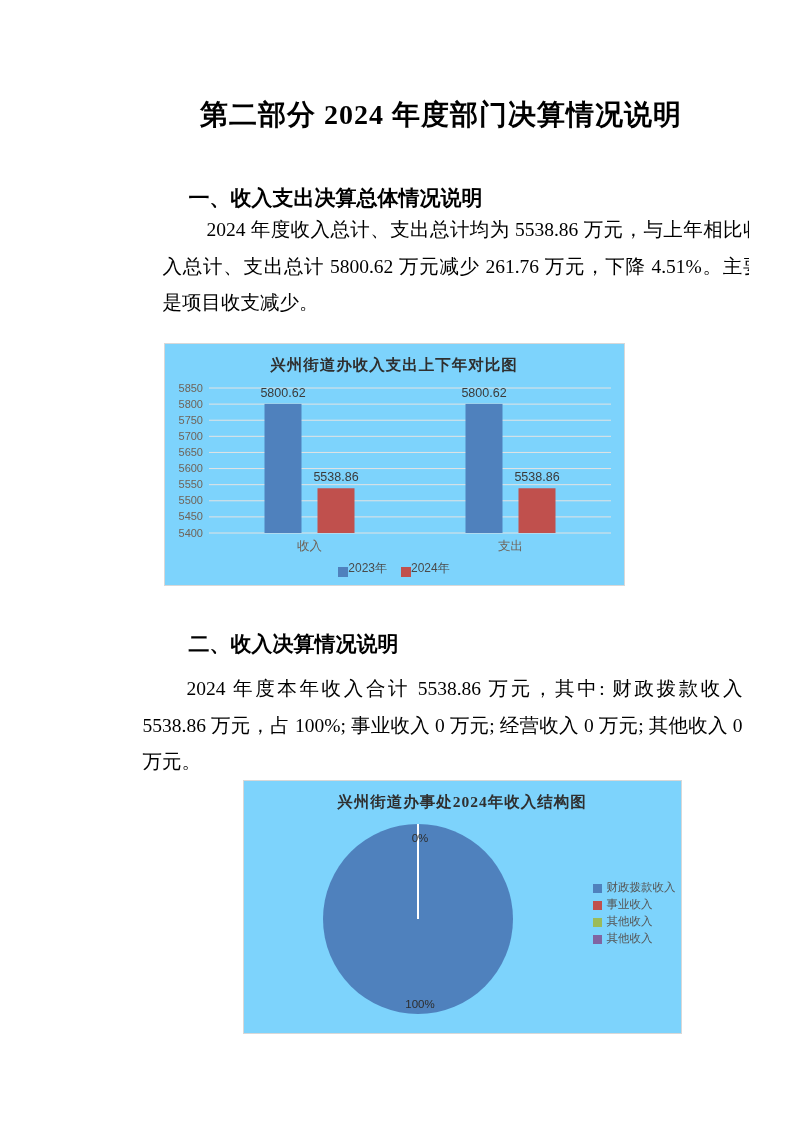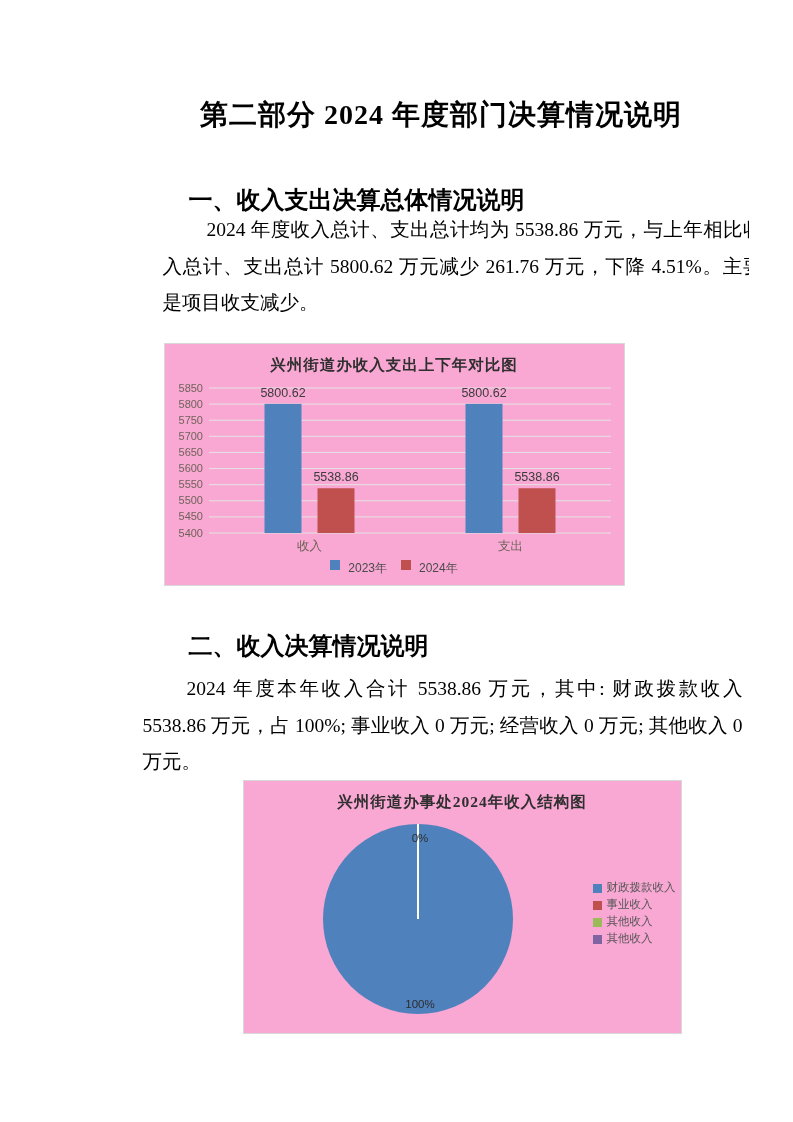--- a/index.html
+++ b/index.html
@@ -15,57 +15,57 @@
   .doc-title{
     position:absolute;top:96px;left:0;width:793px;
     text-align:center;
     font-size:28px;font-weight:bold;
     letter-spacing:1px;
     font-family:"Liberation Serif","DejaVu Serif",serif;
     margin:0;
   }
   .sec-heading{
     position:absolute;left:144px;
-    font-size:24px;font-weight:bold;
+    font-size:21px;font-weight:bold;
     font-family:"Liberation Sans","DejaVu Sans",sans-serif;
     margin:0;white-space:nowrap;
   }
   .sec-heading.h1{top:184px;}
   .sec-heading.h2{top:630px;}
   .body-para{
     position:absolute;left:98px;width:600px;
     font-size:19.5px;line-height:36.6px;
     text-align:justify;text-justify:inter-ideograph;
     text-indent:44px;
     margin:0;
   }
   .body-para.p1{top:212px;margin-left:20px;}
   .body-para.p2{top:671px;font-family:Liberation Serif, serif;}
 
   .chart-panel{
-    position:absolute;background:#f9a8d4;
+    position:absolute;background:#7dd3fc;
     border:1px solid #d8d8d8;
   }
   .chart-panel.bar{left:119px;top:343px;width:459px;height:241px;}
   .chart-panel.pie{left:158px;top:780px;width:437px;height:252px;margin-left:40px;}
   .chart-title{
     position:absolute;top:11px;left:0;width:100%;
     text-align:center;
     font-size:15.5px;font-weight:bold;color:#2f2f2f;
     font-family:"Liberation Serif","DejaVu Serif",serif;
     letter-spacing:1px;
   }
   .chart-svg{position:absolute;left:0;top:0;}
   .chart-legend{
     position:absolute;left:0;bottom:8px;width:100%;
     display:flex;justify-content:center;align-items:center;gap:14px;
     font-family:"Liberation Sans","DejaVu Sans",sans-serif;
     font-size:12px;color:#4a4a4a;
   }
-  .chart-legend .item{display:flex;align-items:flex-start;gap:8px;}
+  .chart-legend .item{display:flex;align-items:flex-end;gap:0;}
   .chart-legend .sq{width:10px;height:10px;display:inline-block;}
   .pie-legend{
     position:absolute;left:349px;top:100px;
     display:flex;flex-direction:column;gap:5px;
     font-family:"Liberation Sans","DejaVu Sans",sans-serif;
     font-size:11.5px;color:#555;
   }
   .pie-legend .item{display:flex;align-items:flex-end;gap:5px;line-height:12px;}
   .pie-legend .sq{width:9px;height:9px;display:inline-block;}
 </style>

